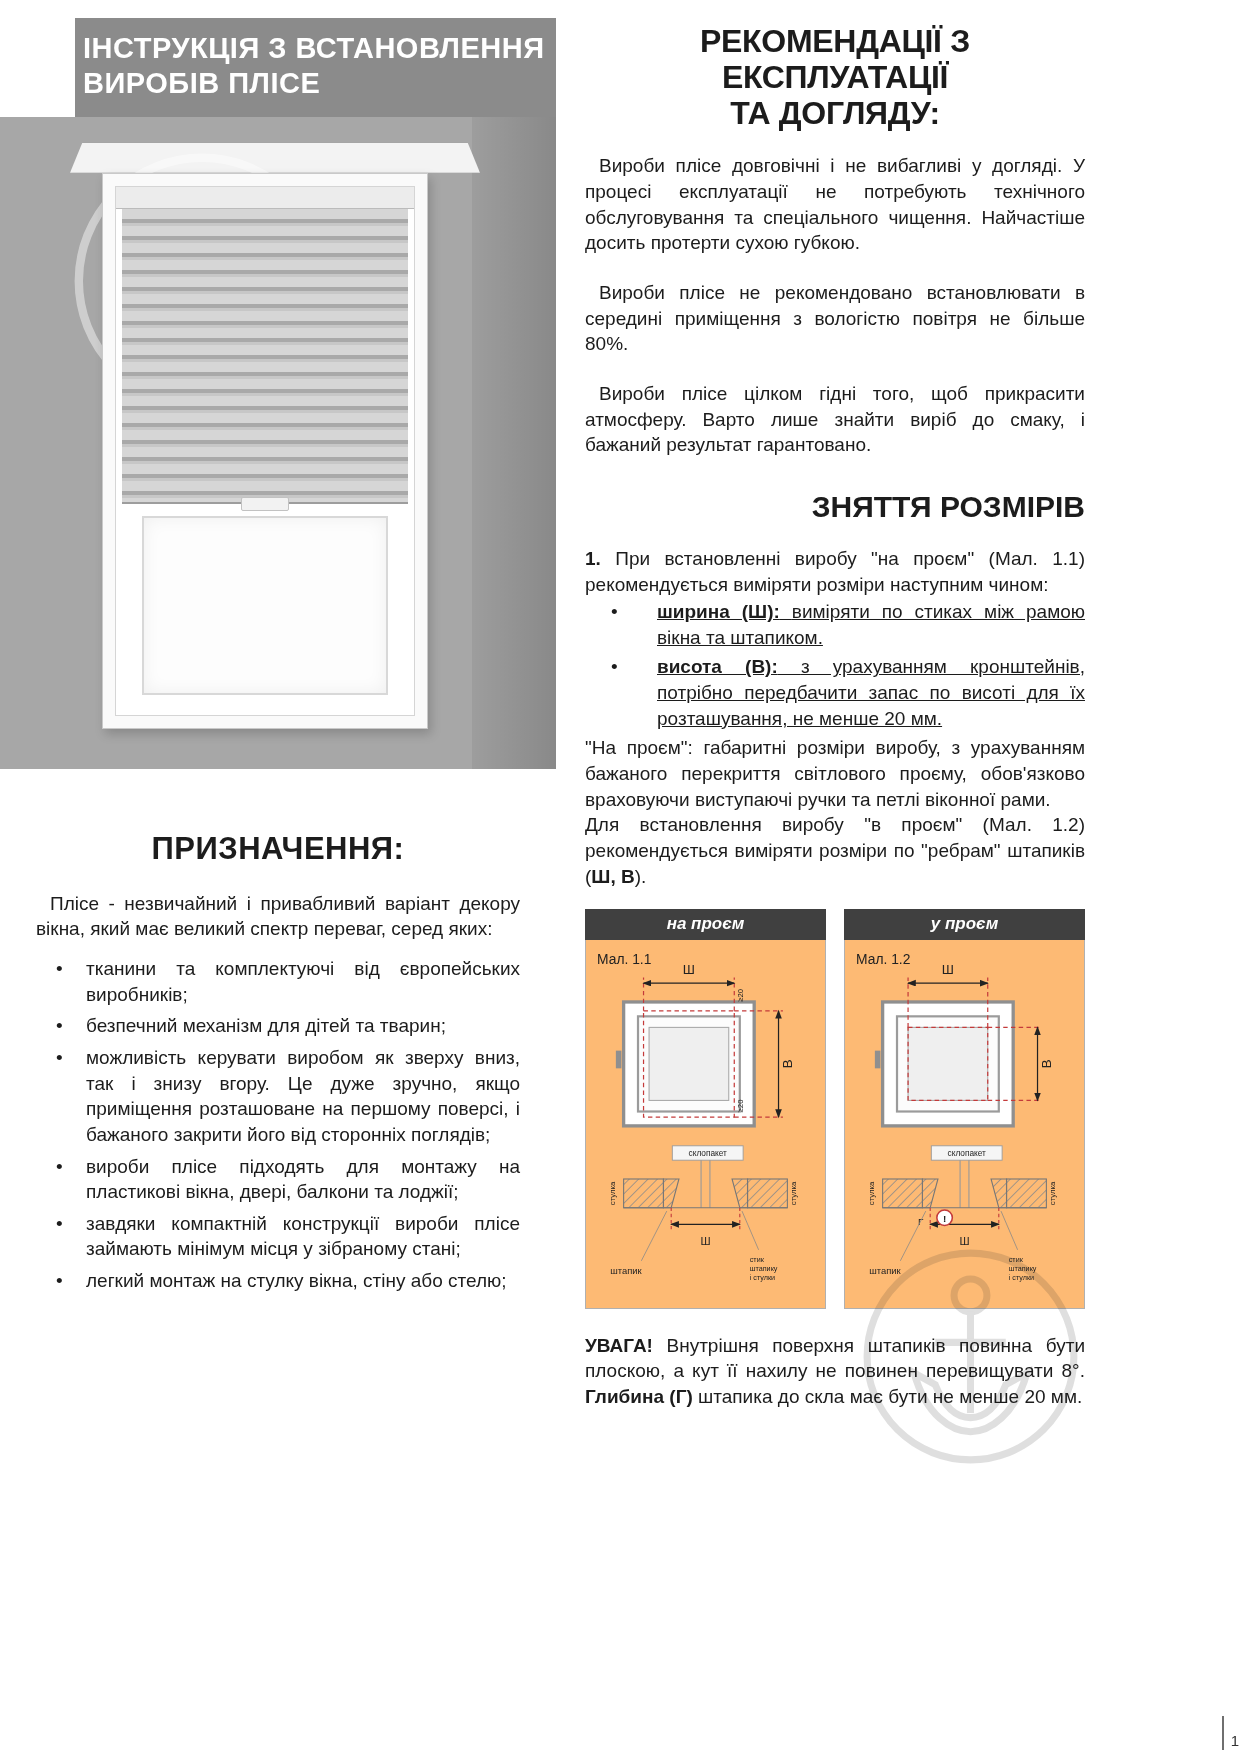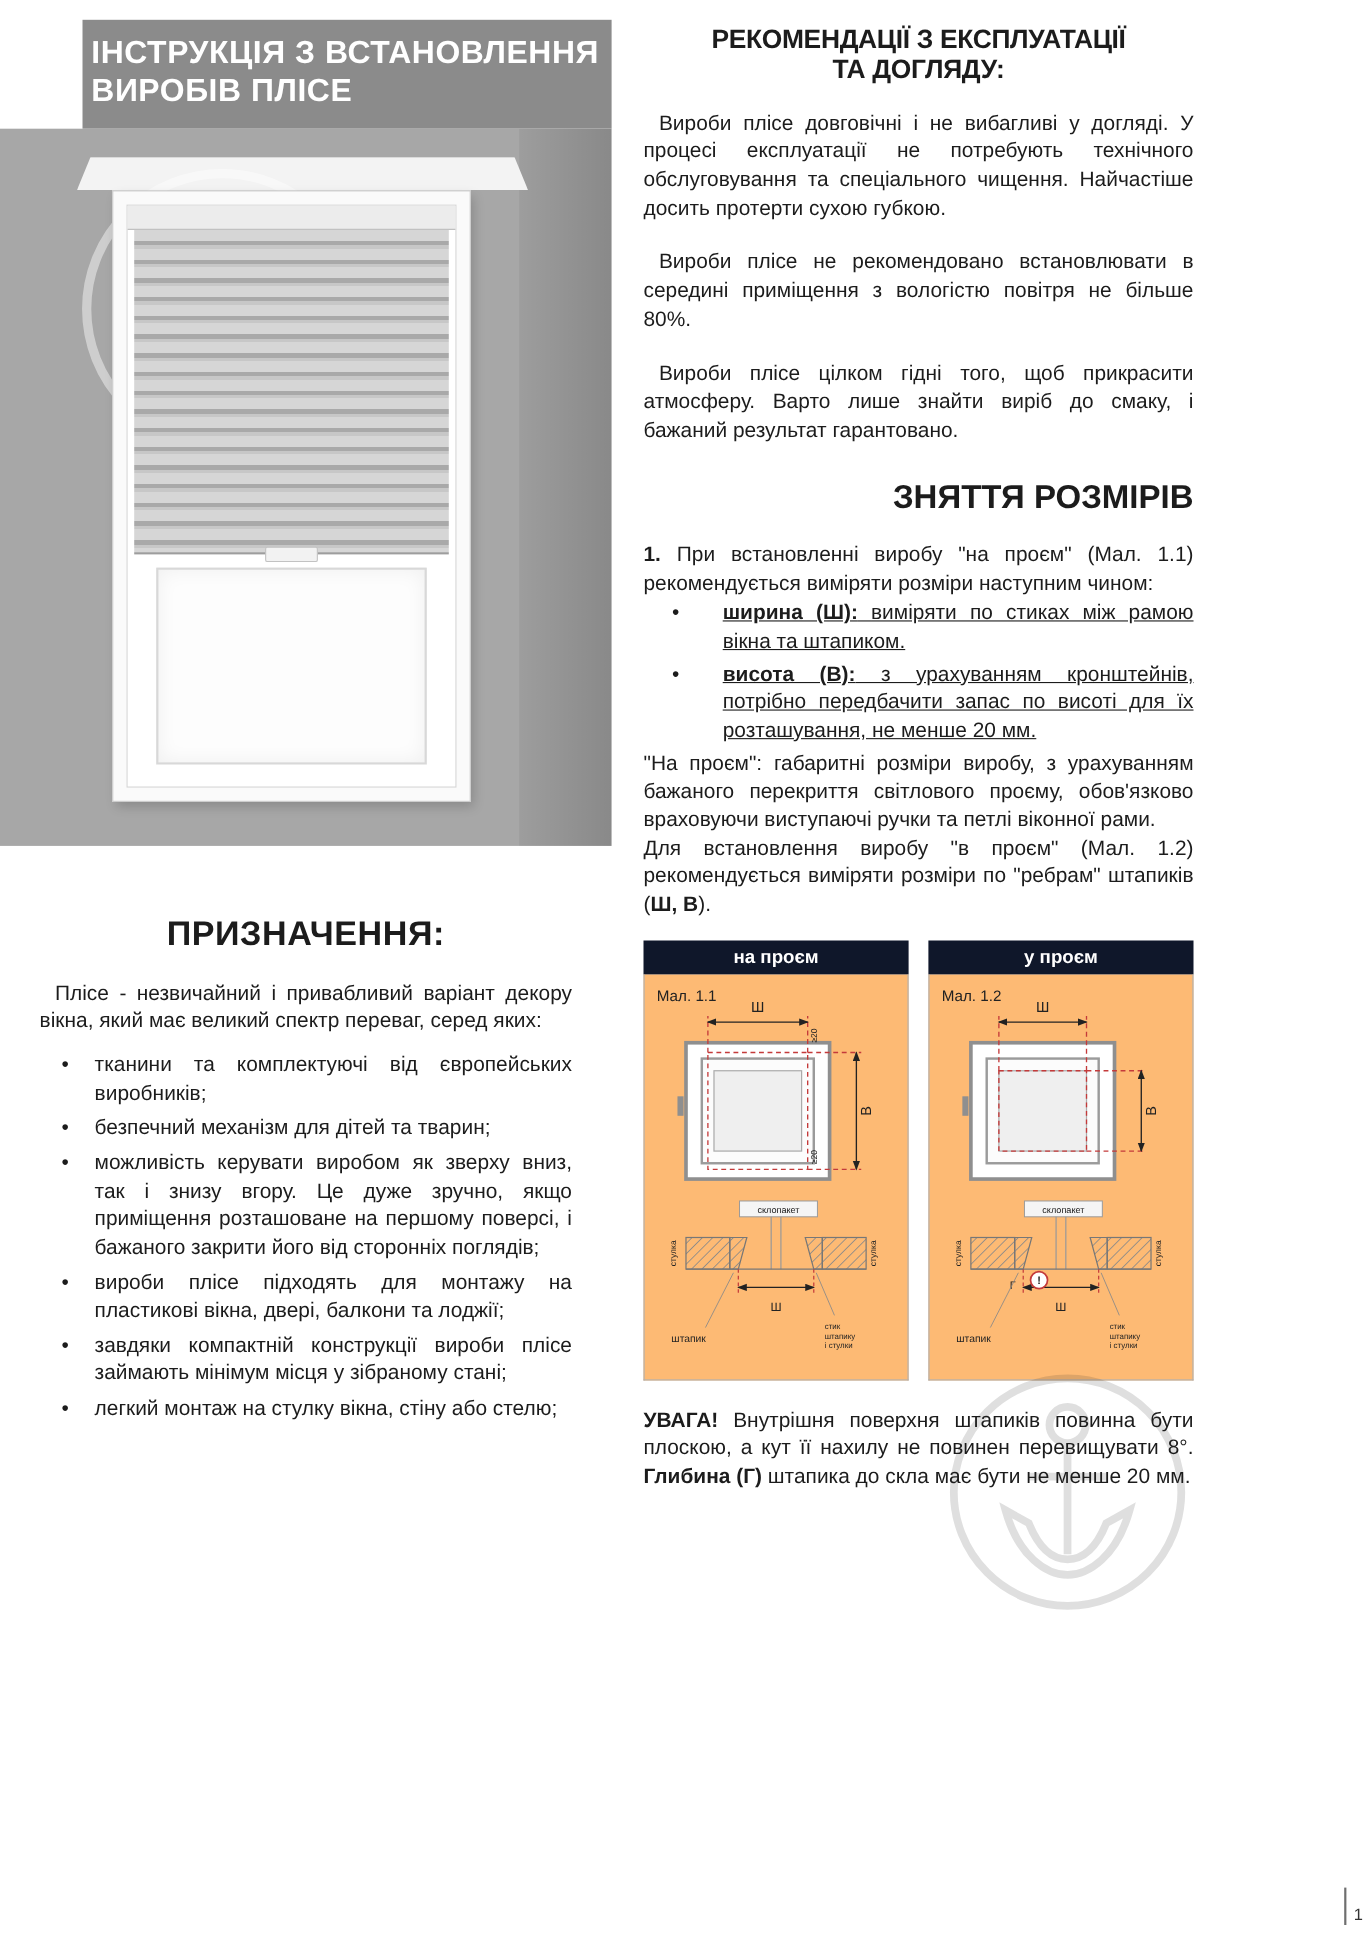--- a/index.html
+++ b/index.html
@@ -35,34 +35,34 @@
   .purpose{margin:62px 36px 0 36px;}
   .purpose h2{text-align:center;font-size:31px;font-weight:800;letter-spacing:.5px;margin-bottom:24px;}
   .body{font-size:19px;line-height:1.35;text-align:justify;}
   .ind{text-indent:14px;}
   .purpose ul{list-style:none;margin-top:14px;}
   .purpose li{position:relative;padding-left:50px;font-size:19px;line-height:1.35;
     text-align:justify;margin-bottom:6px;}
   .purpose li::before{content:"\2022";position:absolute;left:20px;top:0;}
   
   .col-right{position:absolute;left:585px;top:24px;width:500px;}
-  .care-h{text-align:center;font-size:24px;font-weight:800;line-height:1.12;
+  .care-h{text-align:center;font-size:32px;font-weight:800;line-height:1.12;
     letter-spacing:-.3px;margin-bottom:22px;}
   .care p{margin-bottom:24px;}
   .care p:last-of-type{margin-bottom:0;}
   .meas-h{text-align:right;font-size:30px;font-weight:800;margin:32px 0 22px;}
   .meas-step{margin-bottom:2px;}
   ul.meas{list-style:none;margin:2px 0 2px;text-decoration:underline;}
   ul.meas li{position:relative;padding-left:72px;font-size:19px;line-height:1.35;
     text-align:justify;margin-bottom:4px;}
   ul.meas li::before{content:"\2022";position:absolute;left:26px;top:0;}
   .diagrams{display:flex;gap:18px;margin-top:20px;position:relative;z-index:2;}
   .panel{flex:1;background:#fff;}
-  .panel-h{background:#0f172a;color:#fff;font-weight:700;font-size:17px;
-    text-align:center;padding:5px 0 6px;}
+  .panel-h{background:#404040;color:#fff;font-weight:700;font-size:17px;
+    text-align:center;padding:5px 0 6px;font-style:italic;}
   .panel-b{border:1px solid #b0b0b0;border-top:none;background:#fdba74;}
   .panel-b svg{display:block;width:100%;height:auto;}
   .attn{margin-top:24px;position:relative;z-index:2;}
   .wm2{position:absolute;left:268px;top:1215px;width:235px;height:235px;
     z-index:3;opacity:.14;pointer-events:none;}
   
   .pagenum{position:absolute;right:6px;bottom:8px;display:flex;align-items:flex-end;gap:7px;}
   .pagenum .bar{width:2px;height:34px;background:#6f6f6f;}
   .pagenum .n{font-size:15px;color:#333;padding-bottom:1px;}
   svg text{font-family:"Liberation Sans","DejaVu Sans",sans-serif;fill:#222;}

